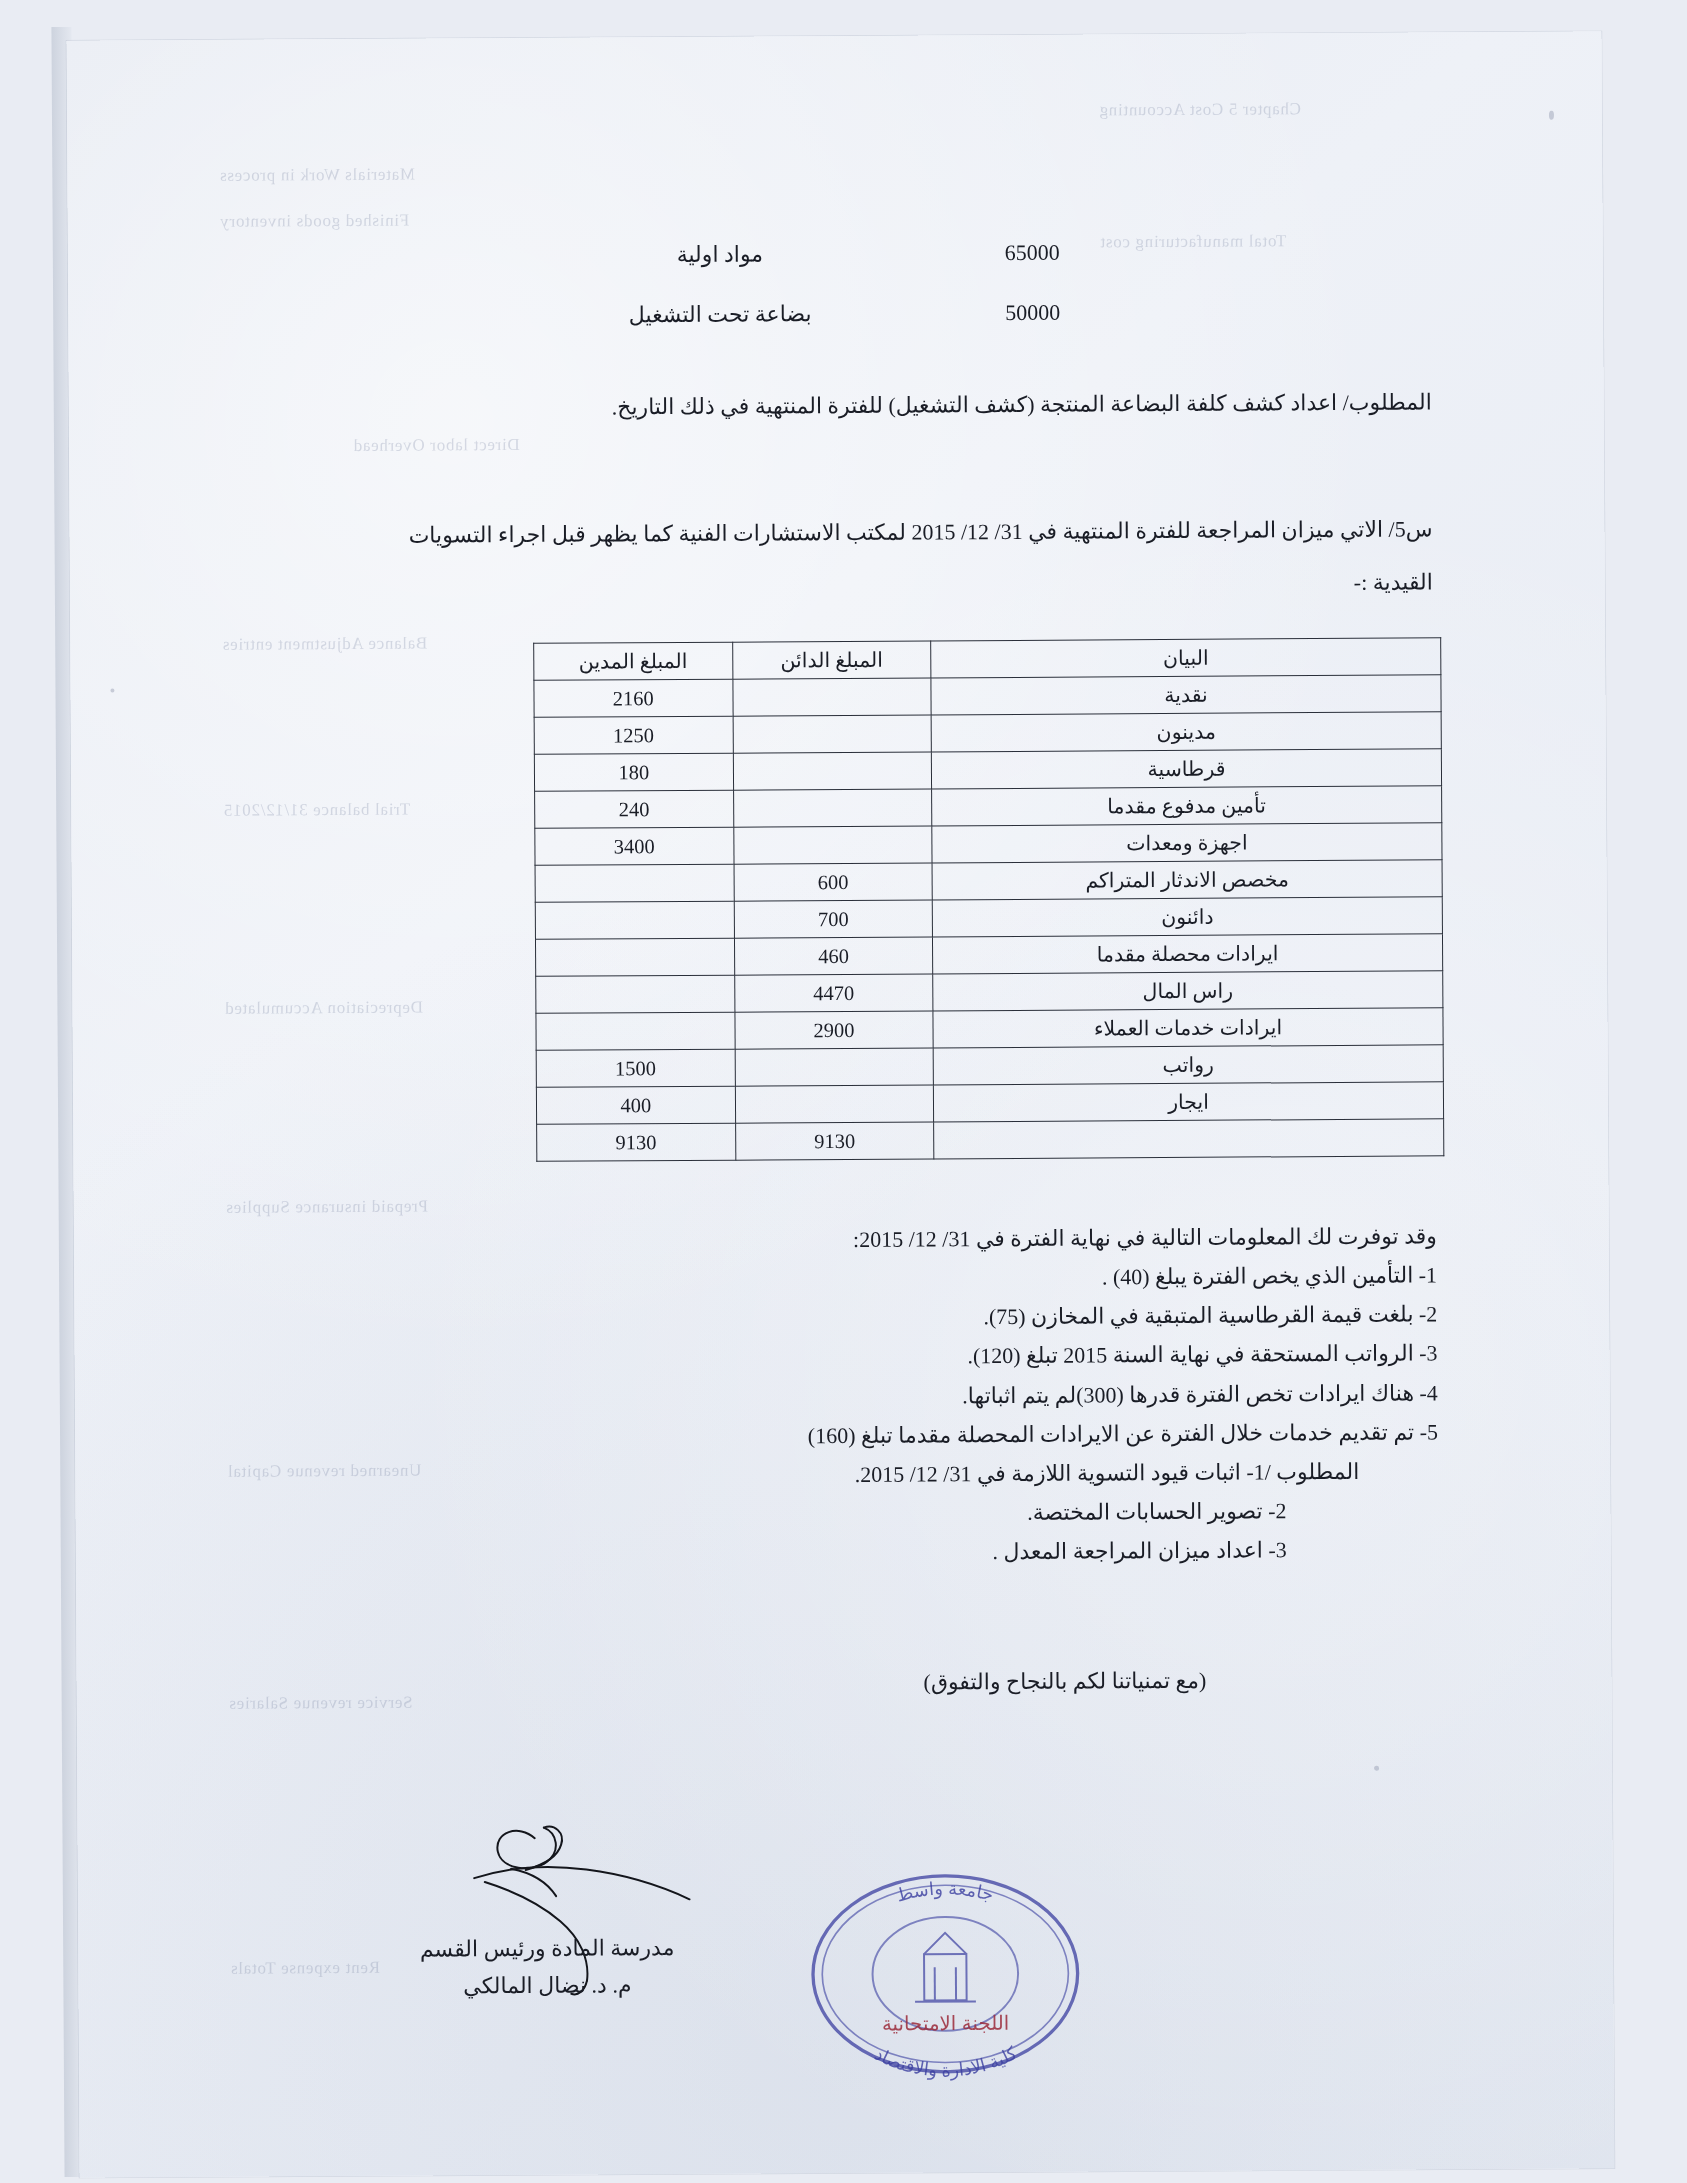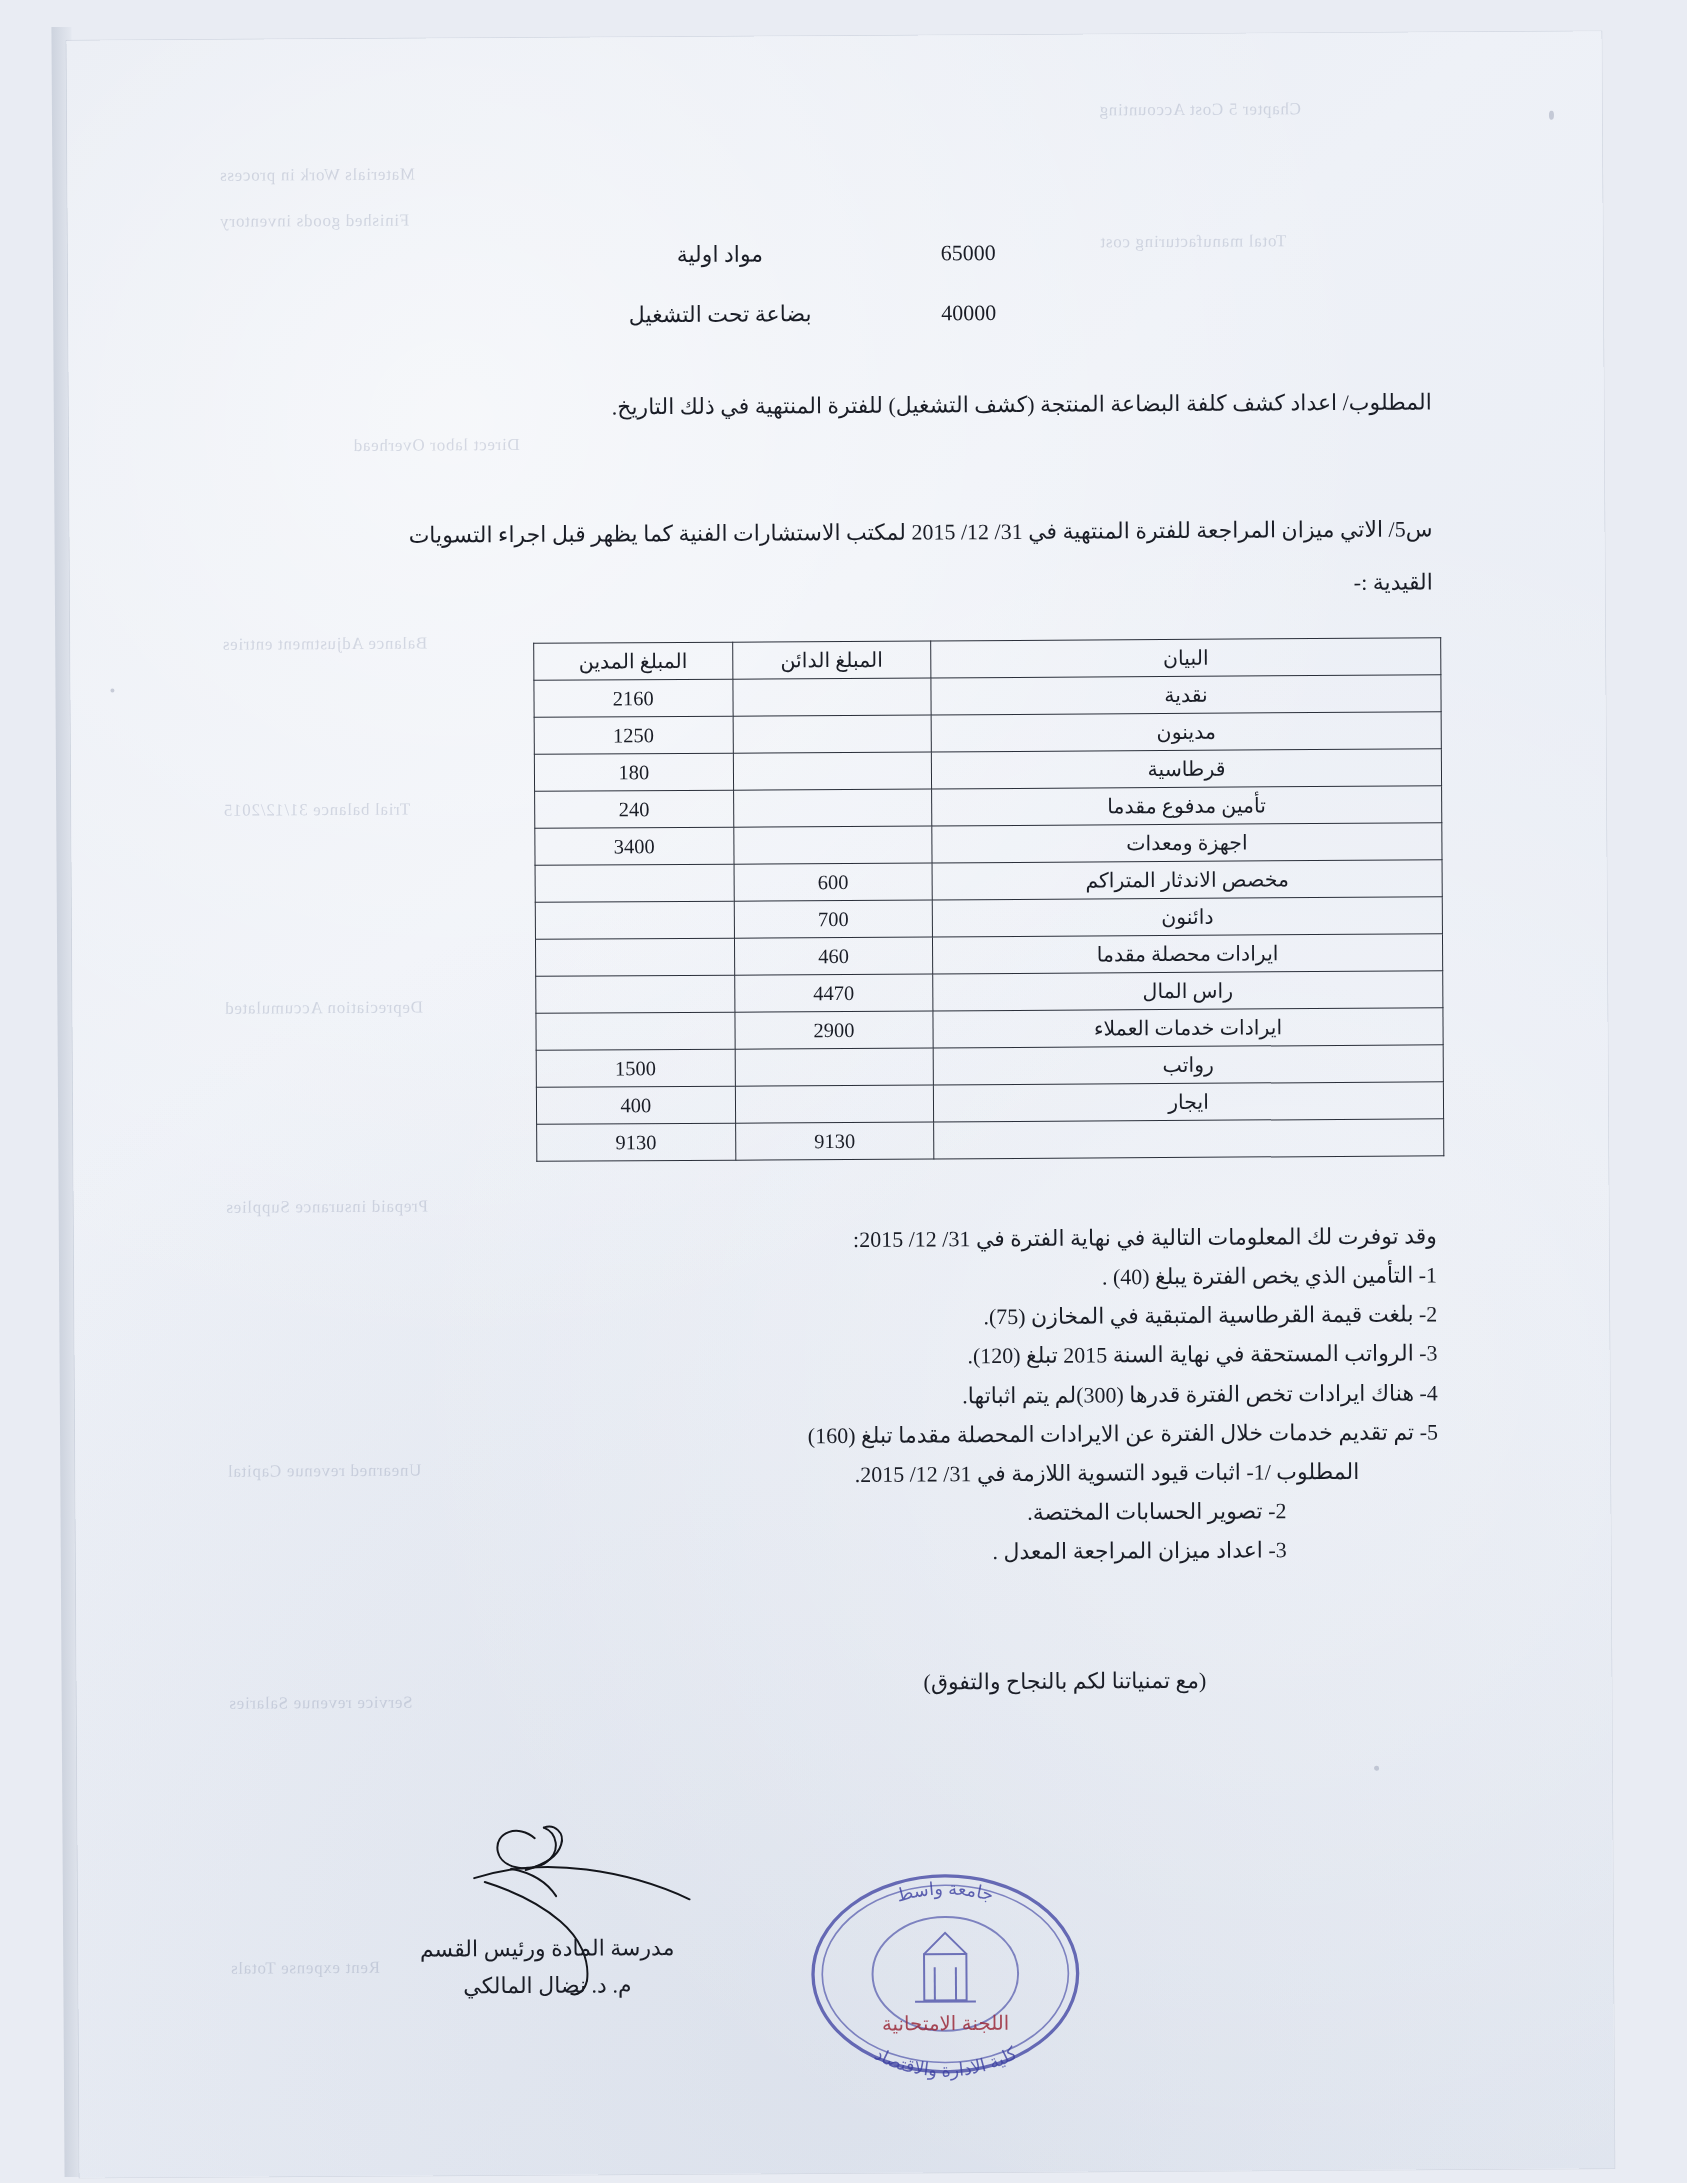--- a/index.html
+++ b/index.html
@@ -67,21 +67,21 @@
   }
   .row-amounts {
     position: absolute;
     width: 100%;
     display: flex;
     justify-content: center;
     gap: 112px;
     font-size: 22px;
   }
   .amt-label { min-width: 218px; text-align: center; }
-  .amt-value { min-width: 119px; text-align: left; font-family: "Liberation Serif", serif; }
+  .amt-value { min-width: 119px; text-align: right; font-family: "Liberation Serif", serif; }
 
   .para {
     position: absolute;
     font-size: 22px;
     line-height: 1.75;
     text-align: right;
   }
   .q-title {
     position: absolute;
     font-size: 22px;
@@ -172,21 +172,21 @@
     <div class="bleed" style="left:152px;  top:1158px;">Prepaid insurance  Supplies</div>
     <div class="bleed" style="left:152px;  top:1422px;">Unearned revenue  Capital</div>
     <div class="bleed" style="left:152px;  top:1654px;">Service revenue  Salaries</div>
     <div class="bleed" style="left:152px;  top:1919px;">Rent expense  Totals</div>
 
     <div class="row-amounts" style="top:205px;">
       <span class="amt-value">65000</span>
       <span class="amt-label">مواد اولية</span>
     </div>
     <div class="row-amounts" style="top:265px;">
-      <span class="amt-value">40000</span>
+      <span class="amt-value">50000</span>
       <span class="amt-label">بضاعة تحت التشغيل</span>
     </div>
 
     <div class="para" style="left:172px; top:351px; width:1191px;">المطلوب/  اعداد كشف كلفة البضاعة المنتجة (كشف التشغيل) للفترة المنتهية في ذلك التاريخ.</div>
 
     <div class="q-title" style="left:218px; top:476px; width:1145px;">س5/ الاتي ميزان المراجعة  للفترة المنتهية في 31/ 12/ 2015  لمكتب الاستشارات الفنية كما يظهر قبل اجراء التسويات</div>
     <div class="q-title" style="left:218px; top:529px; width:1145px;">القيدية :-</div>
 
     <table class="tb" style="left:463px; top:605px;">
       <thead>

